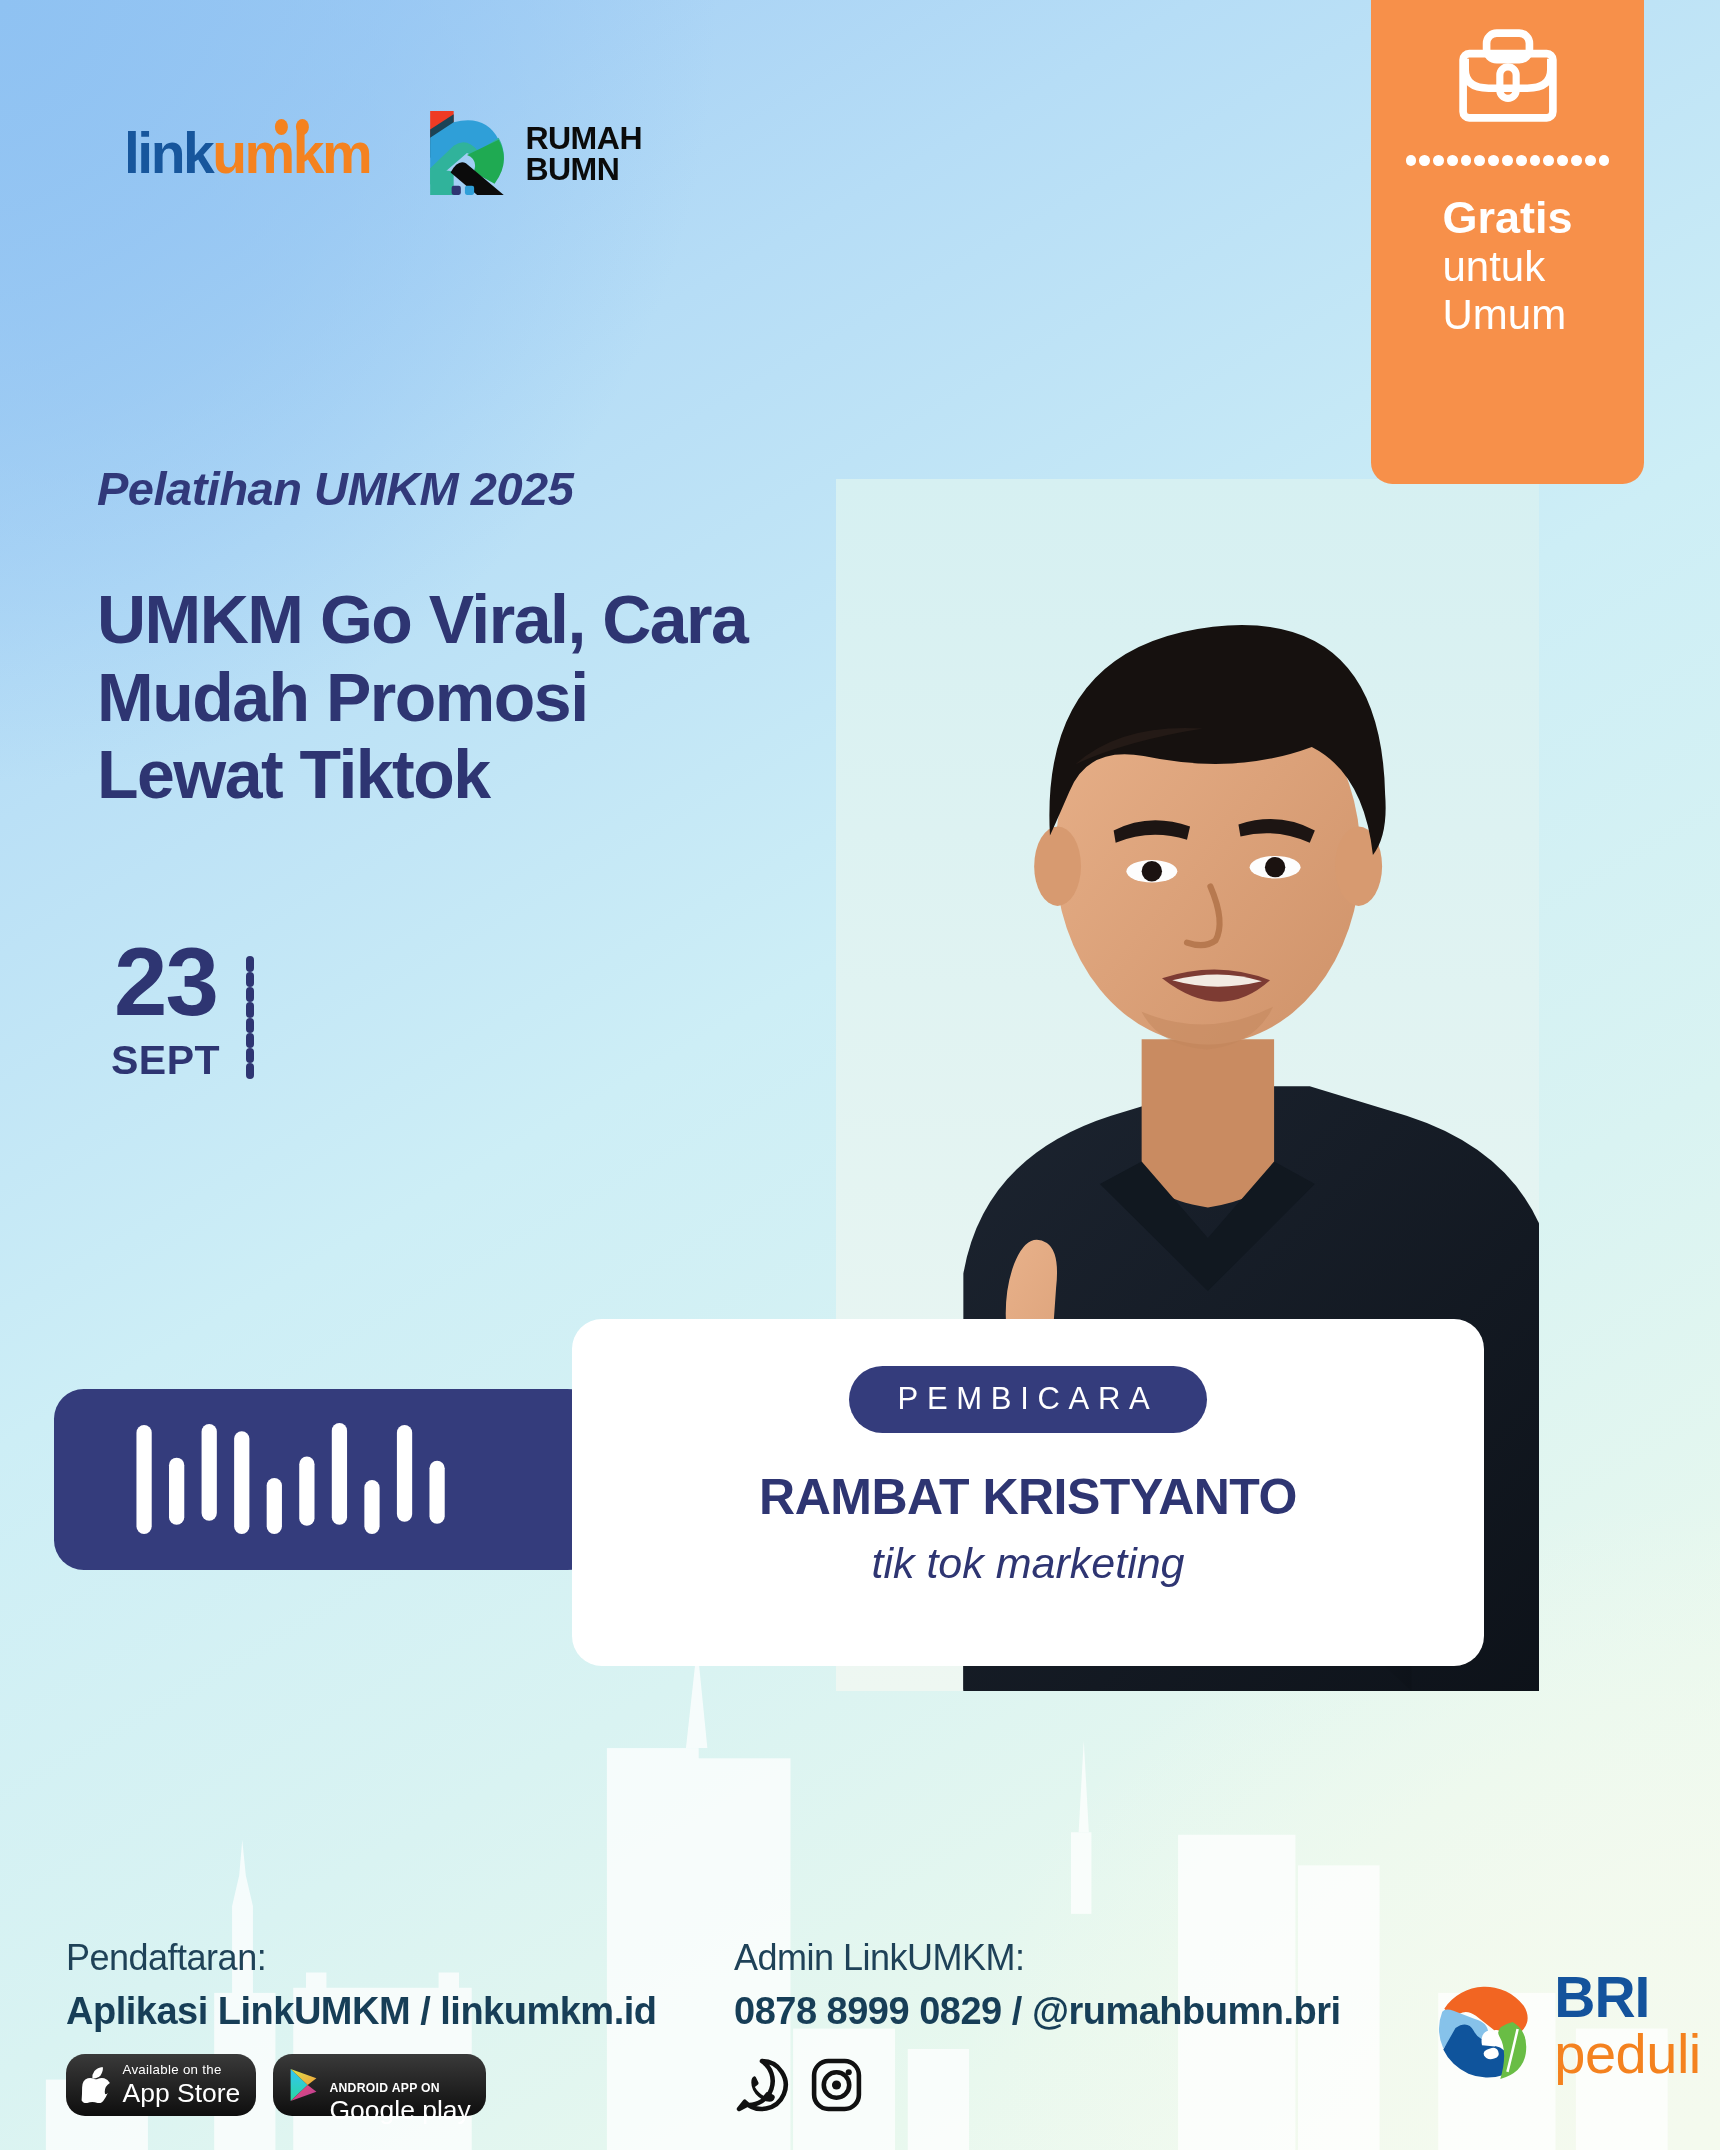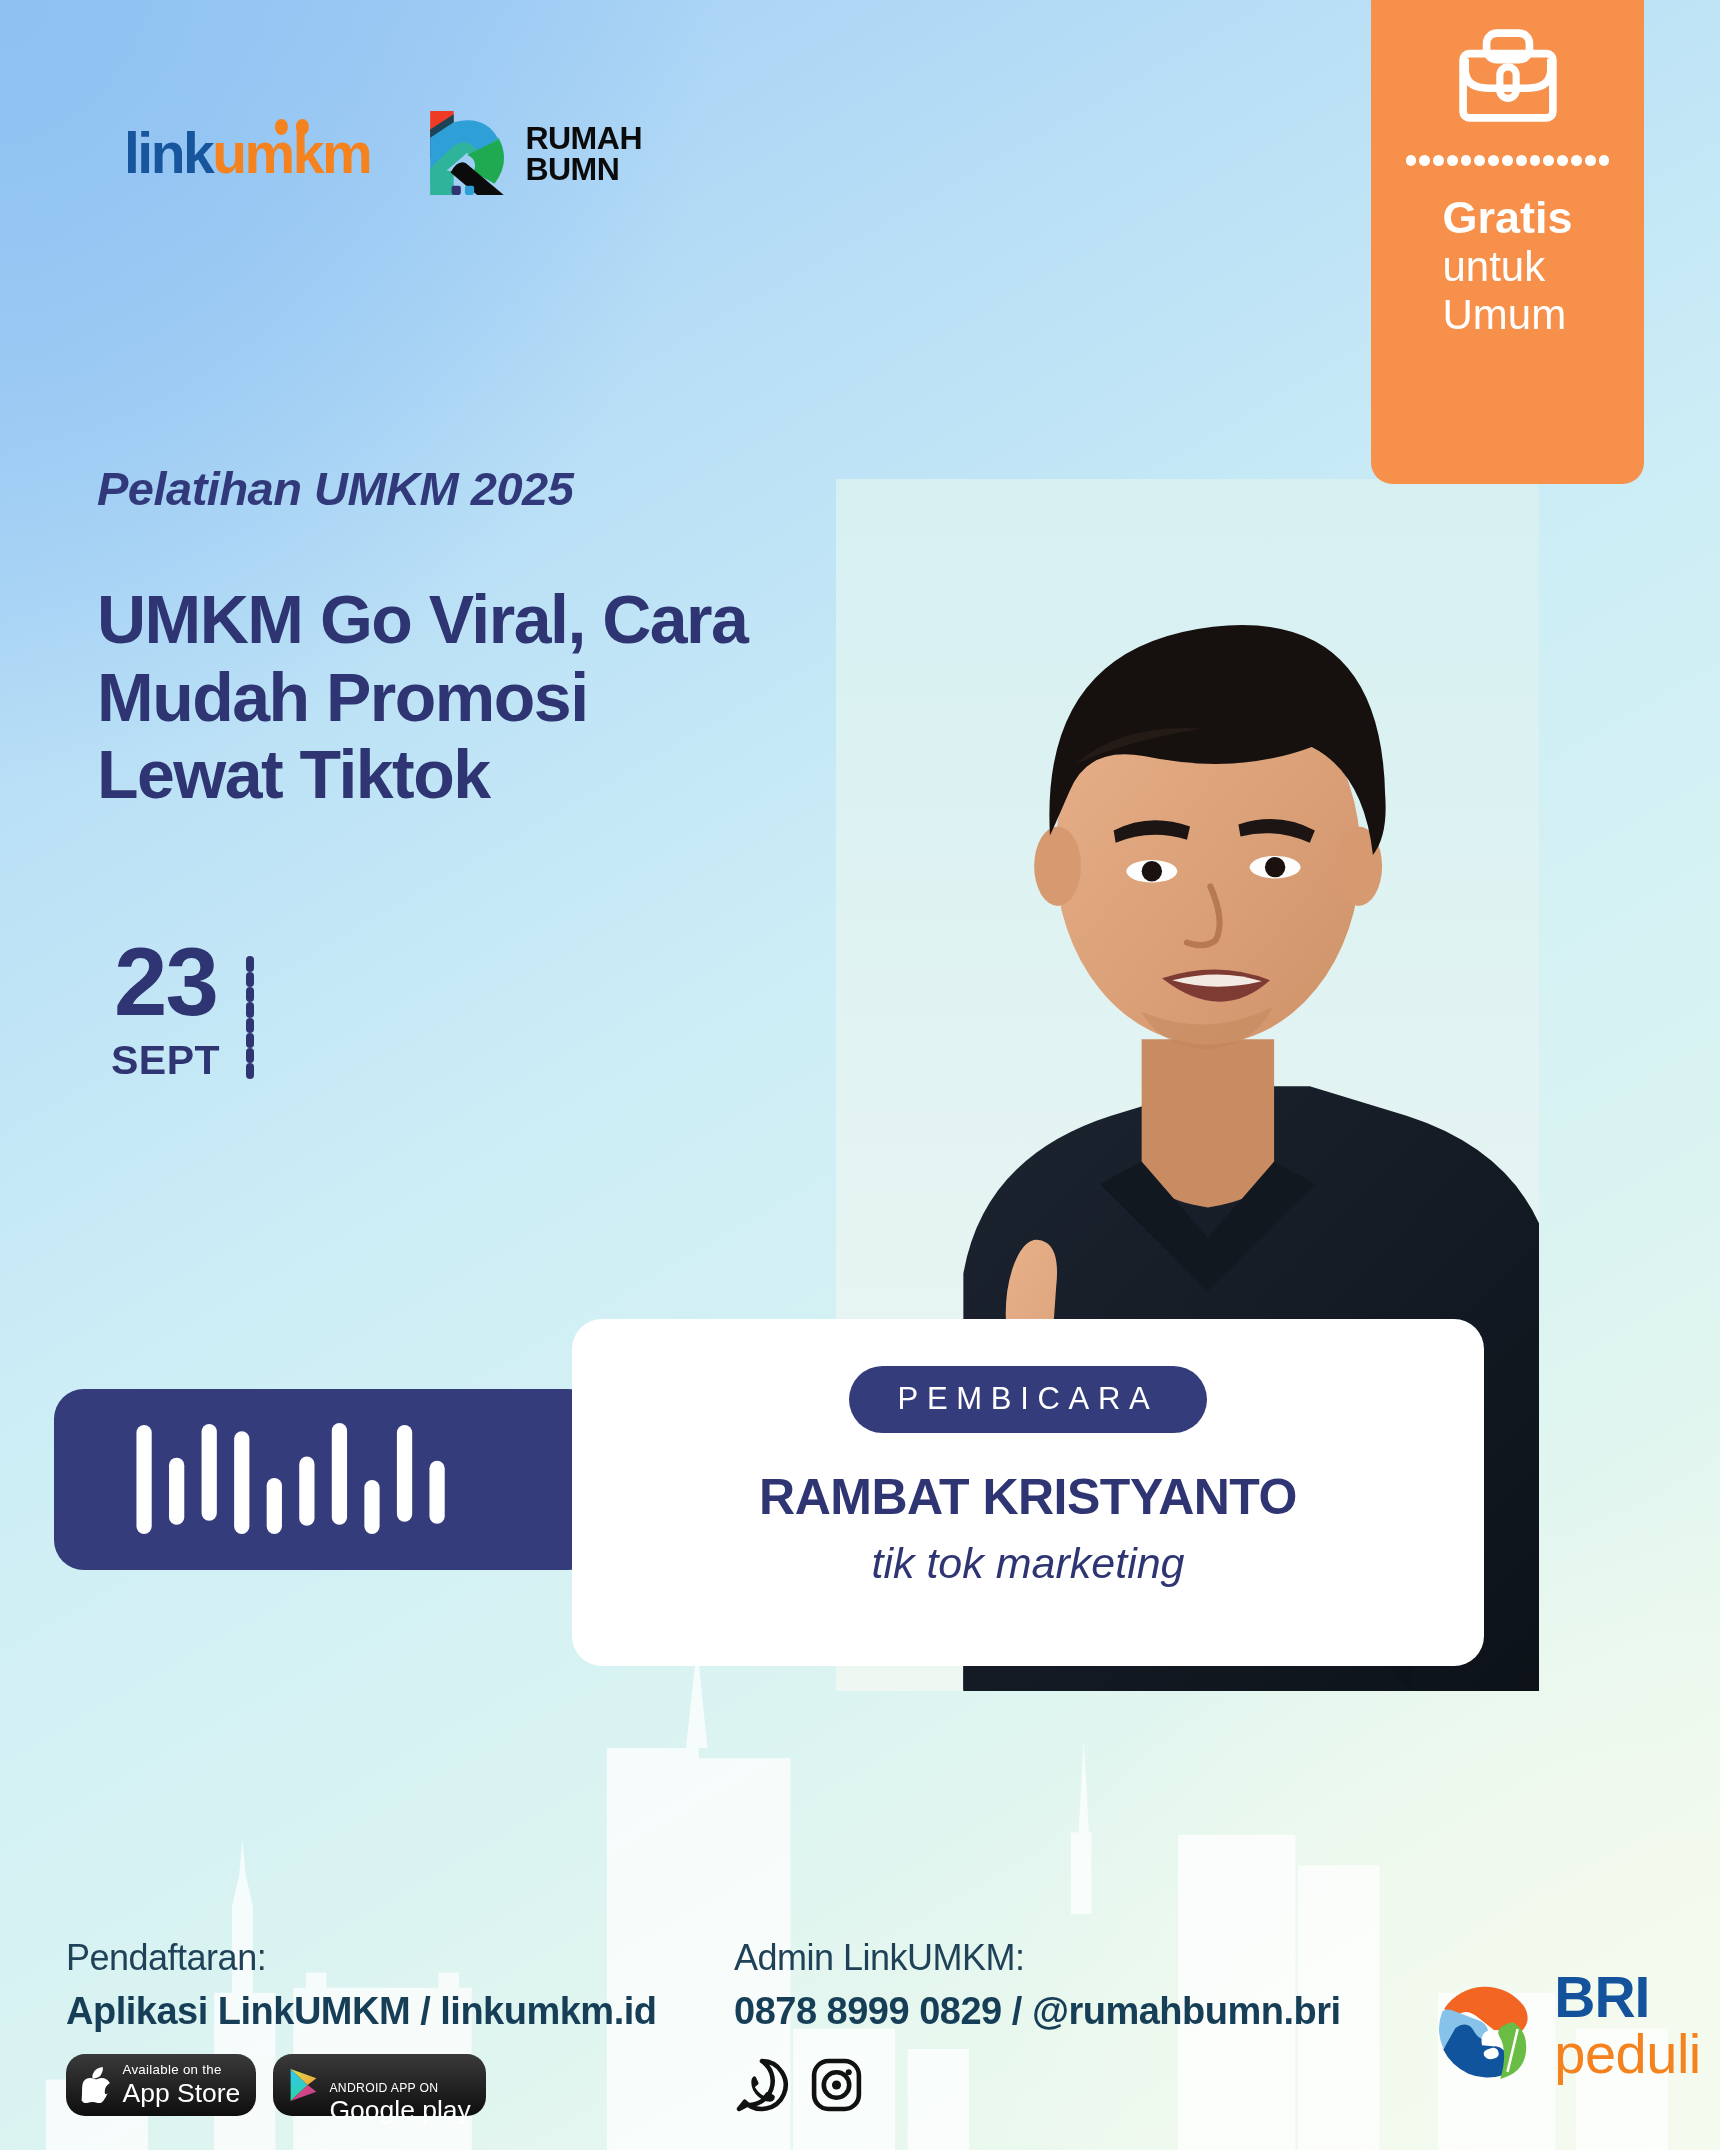--- a/index.html
+++ b/index.html
@@ -84,21 +84,21 @@
   
   .f-left{position:absolute;left:66px;top:1937px;width:652px;}
   .f-right{position:absolute;left:734px;top:1937px;width:673px;}
   .f-lbl{font-size:36px;font-weight:400;color:#1f4258;letter-spacing:-0.5px;}
   .f-val{margin-top:11.2px;font-size:38px;font-weight:800;color:#173e57;letter-spacing:-0.5px;white-space:nowrap;}
   .stores{margin-top:20.4px;display:flex;gap:17.3px;}
   .store{height:62px;border-radius:19px;background:linear-gradient(#3a3a3a,#0e0e0e);display:flex;align-items:center;gap:11.2px;padding:0 15.3px;box-sizing:border-box;}
   .store .st-txt{display:flex;flex-direction:column;line-height:1;color:#fff;}
   .st-small{font-size:13.3px;font-weight:400;letter-spacing:0.3px;}
   .st-big{font-size:26.5px;font-weight:400;margin-top:3.1px;}
-  .st-small.cap{font-size:12.2px;font-weight:400;letter-spacing:0.3px;margin-top:36px;}
+  .st-small.cap{font-size:12.2px;font-weight:700;letter-spacing:0.3px;margin-top:36px;}
   .socials{margin-top:23.4px;display:flex;gap:20.4px;align-items:center;}
 
   .bri{position:absolute;left:1427px;top:1969px;display:flex;align-items:center;gap:15.3px;}
   .bri-txt{display:flex;flex-direction:column;line-height:.92;}
   .bri-b{font-size:57px;font-weight:800;color:#14539c;letter-spacing:-1px;}
   .bri-p{font-size:56px;font-weight:400;color:#f4821f;letter-spacing:-0.5px;margin-top:4.1px;}
 </style>
 </head>
 <body>
 

